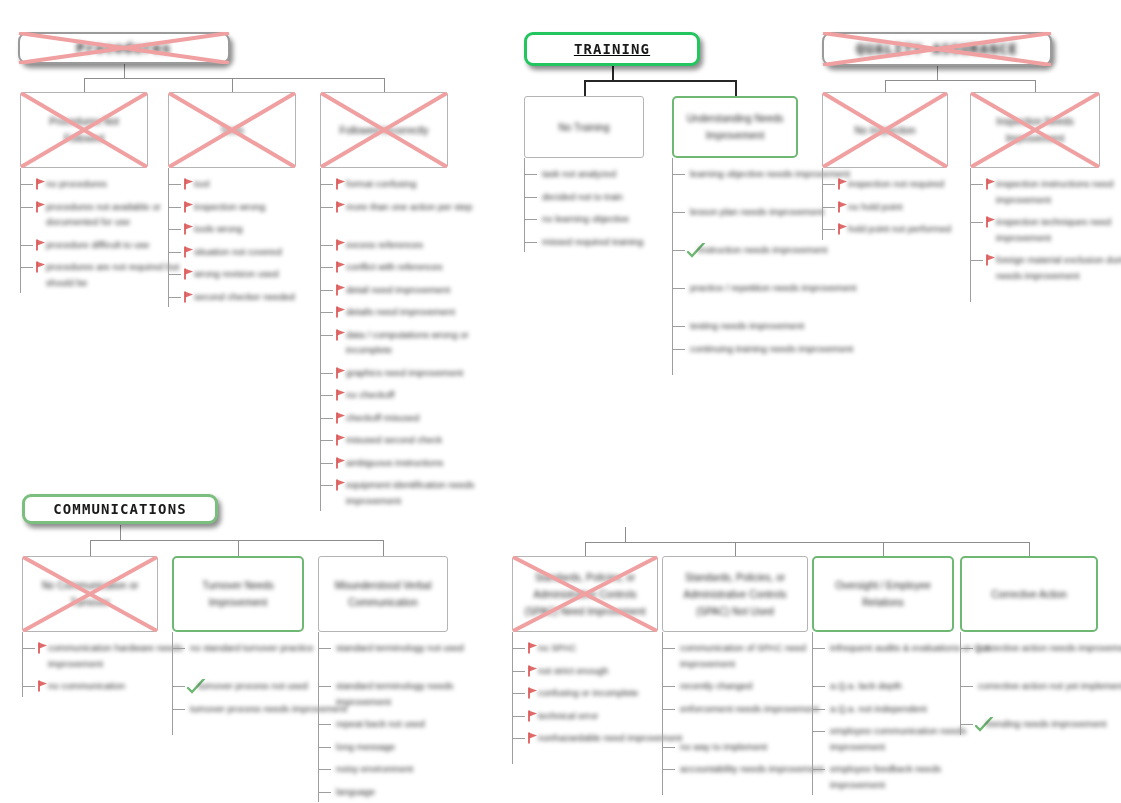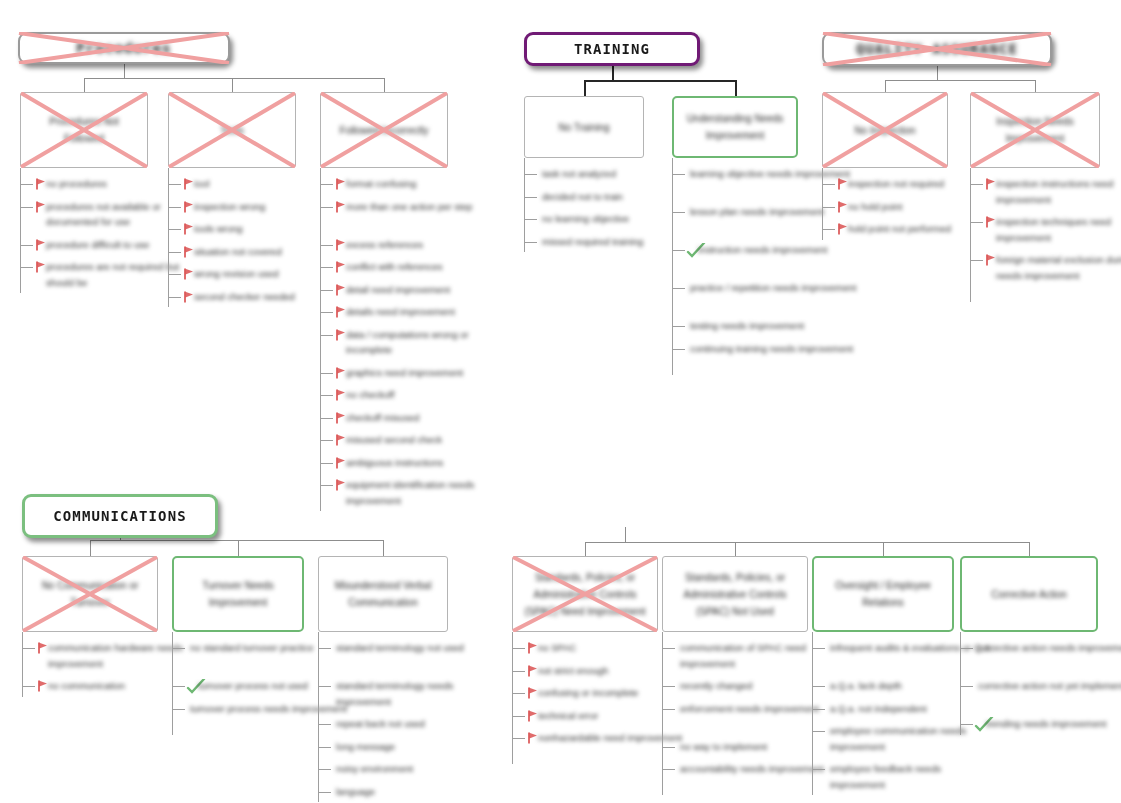--- a/index.html
+++ b/index.html
@@ -26,21 +26,21 @@
     z-index:6;
   }
   .hdr .hdr-txt{
     font-family:"DejaVu Sans Mono","Liberation Mono",monospace;
     font-weight:bold;
     font-size:14px;
     letter-spacing:1.1px;
     color:#1a1a1a;
     white-space:nowrap;
   }
-  .hdr.green-dark{border:3px solid #701a75;}
+  .hdr.green-dark{border:3px solid #22c55e;text-decoration:underline;}
   .hdr.green-light{border:3px solid #7bbf7f;}
   .hdr.plain{border:2px solid #9a9a9a;}
 
   
   .node{
     position:absolute;
     box-sizing:border-box;
     background:#ffffff;
     display:flex;align-items:center;justify-content:center;
     text-align:center;
@@ -452,21 +452,21 @@
       </div>
       <div class="leaf" style="left: 0px; top: 84px; width: 190px;">
         <span class="tick"></span>
         <span class="mk"><svg viewBox="0 0 14 14" width="14" height="14">
             <path d="M3 1.5 L3 12.5" stroke="#d94a4a" stroke-width="1.6"></path>
             <path d="M3.4 1.8 L11 4.4 L3.4 7.4 Z" fill="#d94a4a" opacity="0.82"></path>
           </svg></span>
         <span class="ltxt blur">foreign material exclusion during work needs improvement</span>
       </div>
     </div>
-    <div class="hdr green-light" style="left: 22px; top: 494px; width: 196px; height: 44px;">
+    <div class="hdr green-light" style="left: 22px; top: 494px; width: 196px; height: 30px;">
       <span class="hdr-txt">COMMUNICATIONS</span>
     </div>
     <div class="ln v" style="left: 120px; top: 525px; height: 15px;"></div>
     <div class="ln h" style="left: 90px; top: 540px; width: 293px;"></div>
     <div class="ln v" style="left: 90px; top: 540px; height: 16px;"></div>
     <div class="node plain" style="left: 22px; top: 556px; width: 136px; height: 76px;">
       <span class="node-txt blur">No Communication or Turnover</span>
     </div>
     <svg class="xout" width="136" height="76" style="left: 22px; top: 556px;">
       <line x1="1" y1="1" x2="135" y2="75" stroke="#f0a0a0" stroke-width="4"></line>

